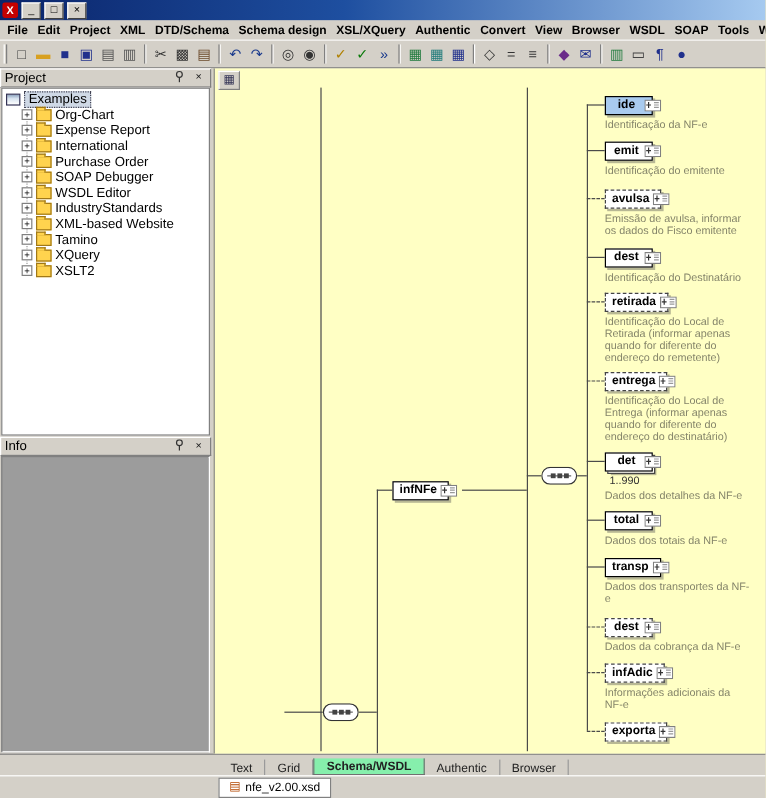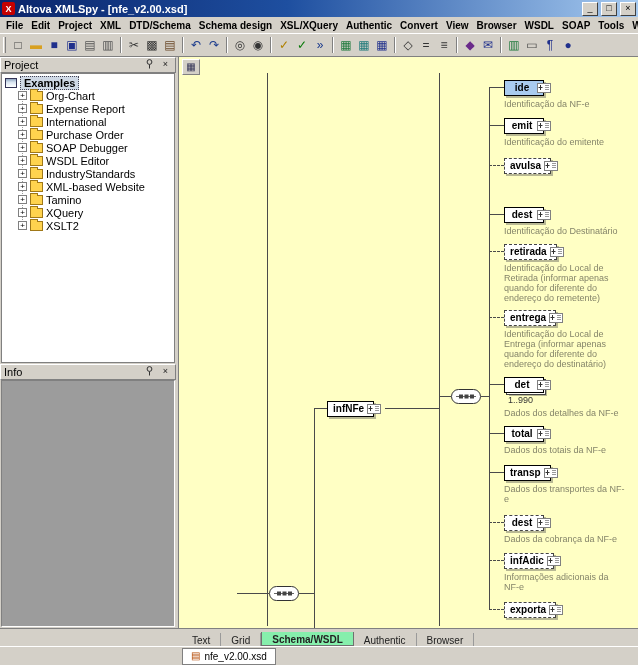--- a/index.html
+++ b/index.html
@@ -42,21 +42,21 @@
   .tree { flex:1; background:#fff; border:1px solid #808080; margin:0 1px 1px 1px; padding:2px 0; position:relative; overflow:hidden; }
   .tree-vguide { position:absolute; left:20px; top:20px; height:132px; border-left:1px dotted #9a9a9a; }
   .tree-row { height:13px; display:flex; align-items:center; gap:3px; padding-left:16px; position:relative; font-size:11px; }
   .tree-row.root { padding-left:3px; }
   .expand-box { width:9px; height:9px; border:1px solid #808080; background:#fff; font-size:8px; line-height:7px;
                 text-align:center; color:#000; flex:none; z-index:1; }
   .folder-icon { width:13px; height:10px; background:#ffd34e; border:1px solid #a07818; position:relative; flex:none; }
   .folder-icon::before { content:""; position:absolute; top:-3px; left:-1px; width:6px; height:2px; background:#ffd34e;
                          border:1px solid #a07818; border-bottom:none; }
   .proj-icon { width:12px; height:10px; border:1px solid #335; background:linear-gradient(#8fa5c0,#d8e4f0 40%,#fff); flex:none; }
-  .root-label { font-weight:bold; background:#cfd9e6; border:1px dotted #445; padding:0 3px;text-align:center; }
+  .root-label { font-weight:normal; background:#cfd9e6; border:1px dotted #445; padding:0 3px;text-align:center; }
   .info-body { flex:1; background:#9c9c9c; border:1px solid; border-color:#808080 #fff #fff #808080; margin:0 1px 1px 1px; }
 
   
   .main-area { flex:1; position:relative; background:#ffffc4; overflow:hidden; border-left:1px solid #808080; }
   .schema-icon-btn { position:absolute; left:3px; top:2px; width:18px; height:16px; background:#d4d0c8;
                      border:1px solid; border-color:#fff #808080 #808080 #fff; font-size:10px; text-align:center;
                      line-height:14px; color:#335; z-index:5; }
   .ln { position:absolute; background:#4a4a4a; }
   .seq-oval { position:absolute; width:30px; height:15px; }
   .el-node { position:absolute; width:150px; }
@@ -84,21 +84,20 @@
               padding:1px 8px; height:17px; font-size:10px; }
   .file-icon { font-size:10px; color:#b34700; line-height:10px; }
 </style>
 </head>
 <body>
 
 <div class="window">
 
   <div class="titlebar">
     <div class="app-icon">X</div>
-    <div class="title-text">Altova XMLSpy - [nfe_v2.00.xsd]</div>
     <div class="win-btn">_</div>
     <div class="win-btn">□</div>
     <div class="win-btn">×</div>
   </div>
 
   <div class="menubar">
       <span class="menu-item">File</span>
       <span class="menu-item">Edit</span>
       <span class="menu-item">Project</span>
       <span class="menu-item">XML</span>
@@ -303,21 +302,21 @@
                 <line x1="8" y1="4.5" x2="12" y2="4.5" stroke="#999999"></line>
                 <line x1="8" y1="6.5" x2="12" y2="6.5" stroke="#999999"></line>
               </svg></span></div><div class="el-annot">Identificação do emitente</div></div>
         <div class="el-node child optional" style="top: 101px;"><div class="el-box"><span>avulsa</span><span class="plus"><svg width="14" height="10" viewBox="0 0 14 10">
                 <rect x="0.5" y="0.5" width="13" height="9" fill="#ffffff" stroke="#808080"></rect>
                 <line x1="3.5" y1="2" x2="3.5" y2="7" stroke="#333333"></line>
                 <line x1="1.5" y1="4.5" x2="5.5" y2="4.5" stroke="#333333"></line>
                 <line x1="8" y1="2.5" x2="12" y2="2.5" stroke="#999999"></line>
                 <line x1="8" y1="4.5" x2="12" y2="4.5" stroke="#999999"></line>
                 <line x1="8" y1="6.5" x2="12" y2="6.5" stroke="#999999"></line>
-              </svg></span></div></div>
+              </svg></span></div><div class="el-annot">Emissão de avulsa, informar os dados do Fisco emitente</div></div>
         <div class="el-node child" style="top: 150px;"><div class="el-box"><span>dest</span><span class="plus"><svg width="14" height="10" viewBox="0 0 14 10">
                 <rect x="0.5" y="0.5" width="13" height="9" fill="#ffffff" stroke="#808080"></rect>
                 <line x1="3.5" y1="2" x2="3.5" y2="7" stroke="#333333"></line>
                 <line x1="1.5" y1="4.5" x2="5.5" y2="4.5" stroke="#333333"></line>
                 <line x1="8" y1="2.5" x2="12" y2="2.5" stroke="#999999"></line>
                 <line x1="8" y1="4.5" x2="12" y2="4.5" stroke="#999999"></line>
                 <line x1="8" y1="6.5" x2="12" y2="6.5" stroke="#999999"></line>
               </svg></span></div><div class="el-annot">Identificação do Destinatário</div></div>
         <div class="el-node child optional" style="top: 187px;"><div class="el-box"><span>retirada</span><span class="plus"><svg width="14" height="10" viewBox="0 0 14 10">
                 <rect x="0.5" y="0.5" width="13" height="9" fill="#ffffff" stroke="#808080"></rect>

